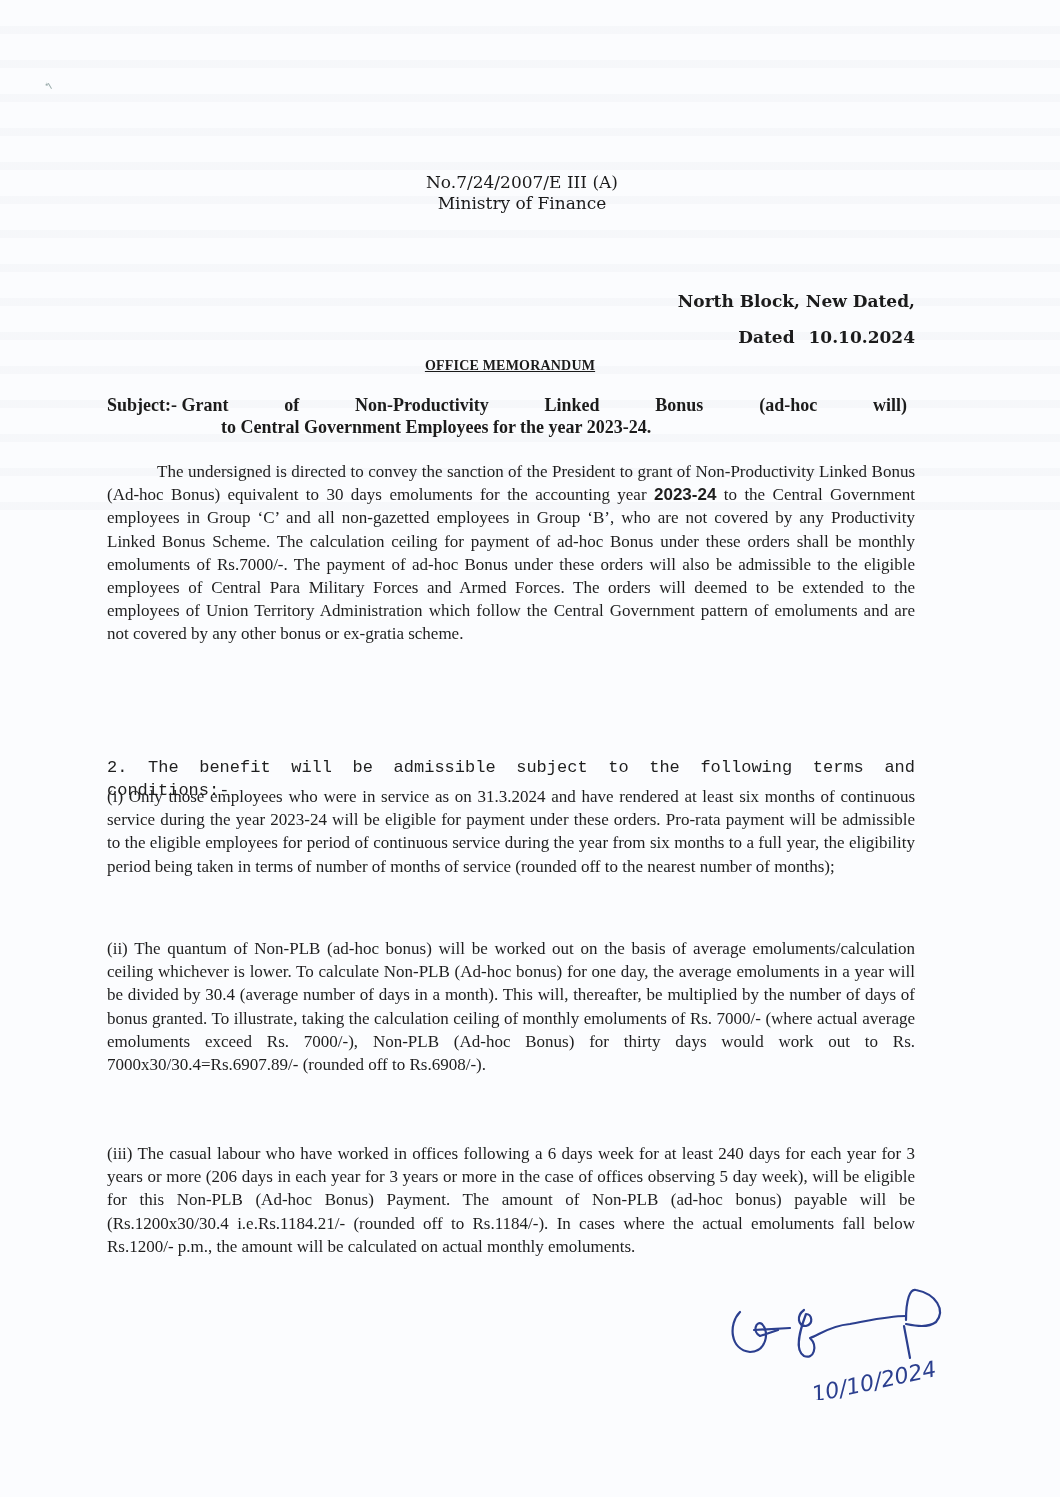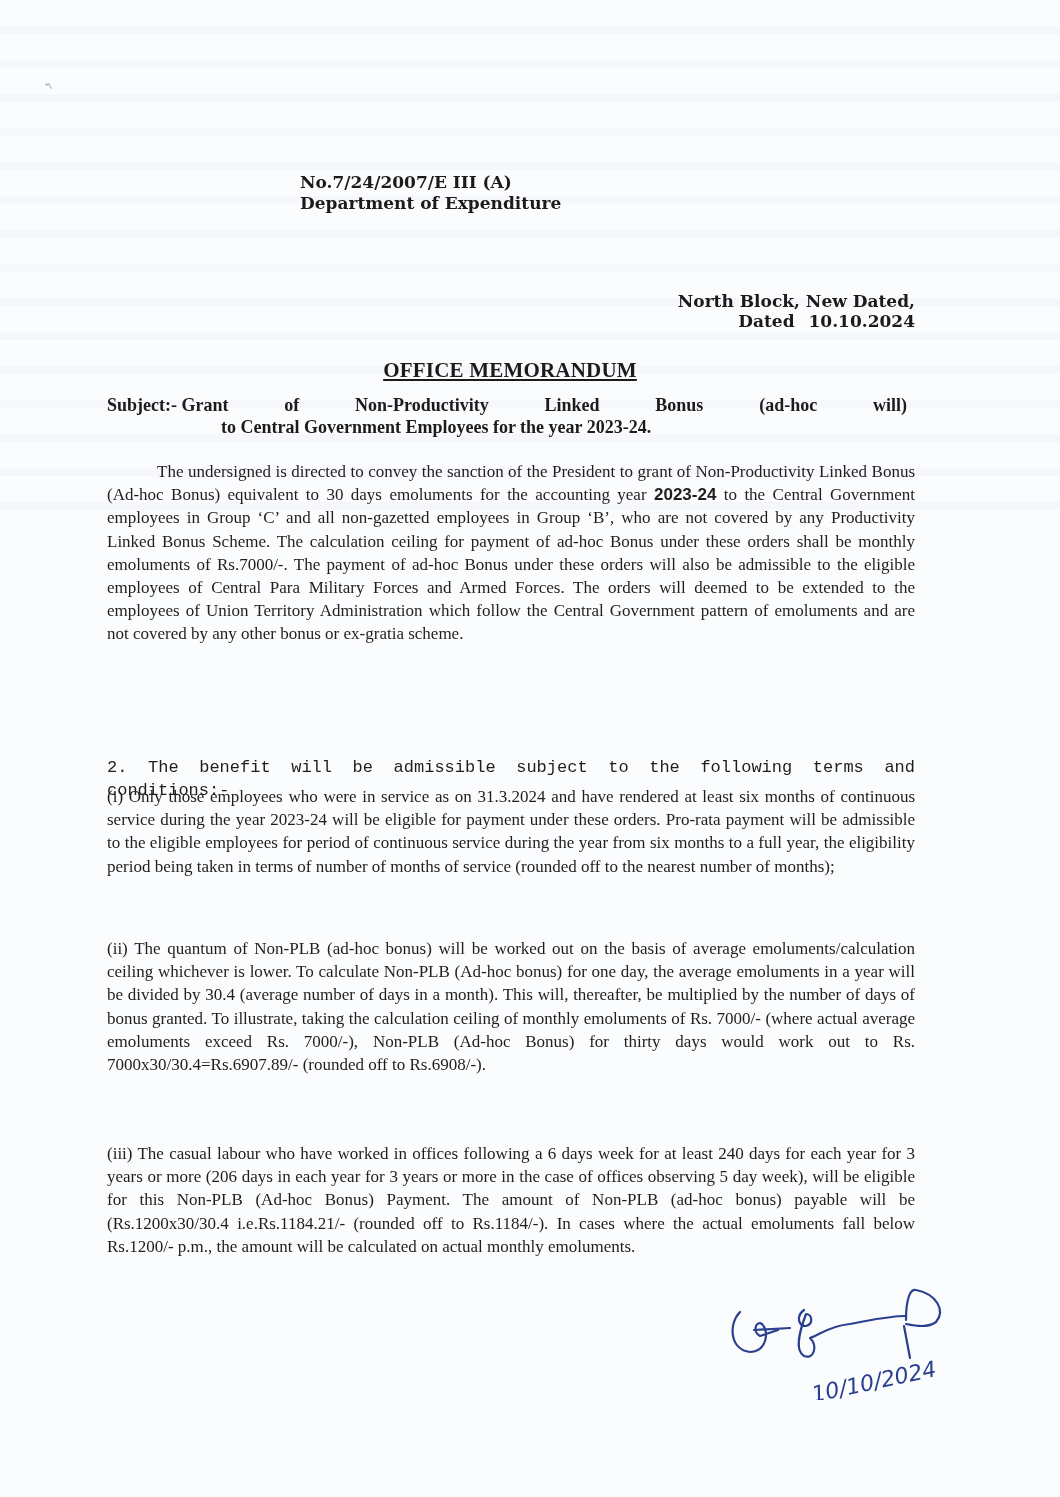--- a/index.html
+++ b/index.html
@@ -14,32 +14,32 @@
   .page { position: absolute; left: 0; top: 0; width: 1060px; height: 1497px; }
   .bleed {
     position: absolute; left: 0; top: 0; width: 1060px; height: 520px;
     background:
       repeating-linear-gradient(to bottom, transparent 0px, transparent 26px, rgba(200,205,215,0.10) 26px, rgba(200,205,215,0.10) 34px);
     pointer-events: none;
   }
   .mark { position: absolute; left: 44px; top: 80px; color: #9aa; font-size: 11px; transform: rotate(-30deg); }
 
   .header-block {
-    position: absolute; left: 300px; width: 460px; top: 172px;
-    text-align: left; font-weight: bold; font-size: 17px; line-height: 21px;
+    position: absolute; left: 292px; width: 460px; top: 172px;
+    text-align: center; font-weight: normal; font-size: 17px; line-height: 21px;
   }
   .place-block {
     position: absolute; right: 145px; top: 291px; text-align: right;
     font-weight: bold; font-size: 17px; line-height: 20px;
   }
-  .place-block .dated-label { display: inline-block; margin-right: 14px; }
+  .place-block .dated-label { display: inline-block; margin-right: 14px; margin-top: 16px; }
 
   .om-title {
     position: absolute; left: 0; width: 1020px; top: 358px; text-align: center;
-    font-family: "Liberation Serif", serif; font-weight: bold; font-size: 21px;
+    font-family: "Liberation Serif", serif; font-weight: bold; font-size: 14px;
     text-decoration: underline; letter-spacing: 0.2px;
   }
   .subject {
     position: absolute; left: 107px; width: 800px; top: 394px;
     font-family: "Liberation Serif", serif; font-weight: bold; font-size: 18px; line-height: 22px;
   }
   .subject .row1 { display: flex; justify-content: space-between; gap: 28px; }
   .subject .row2 { padding-left: 114px; }
 
   .body-text {
@@ -62,21 +62,21 @@
 </style>
 </head>
 <body>
 
 <div class="page">
   <div class="bleed"></div>
   <div class="mark">↰</div>
 
   <div class="header-block">
     <div>No.7/24/2007/E III (A)</div>
-    <div>Department of Expenditure</div>
+    <div>Ministry of Finance</div>
   </div>
 
   <div class="place-block">
     <div>North Block, New Dated,</div>
     <div>
       <span class="dated-label">Dated</span><span>10.10.2024</span>
     </div>
   </div>
 
   <div class="om-title">OFFICE MEMORANDUM</div>

